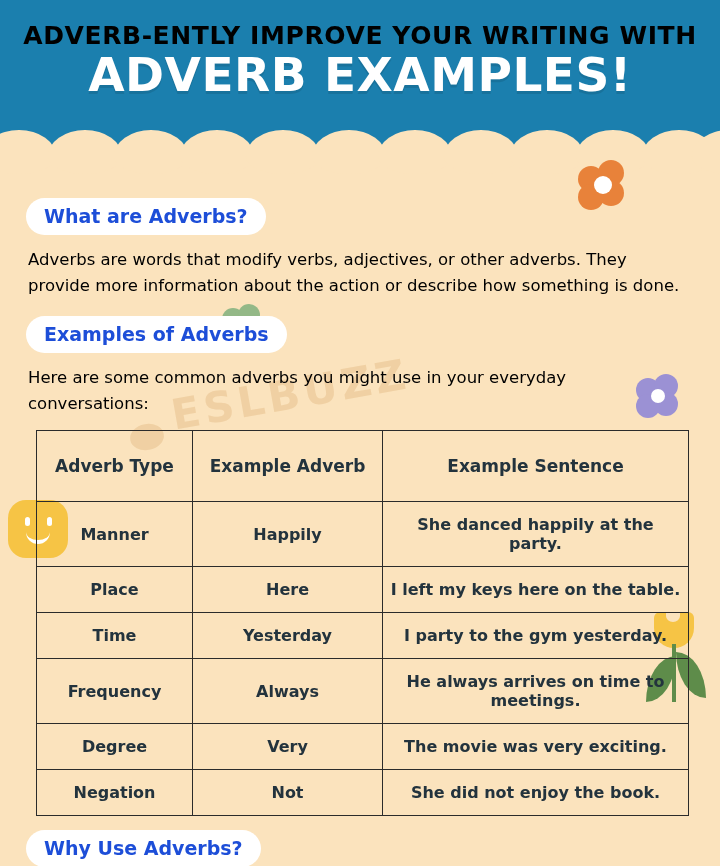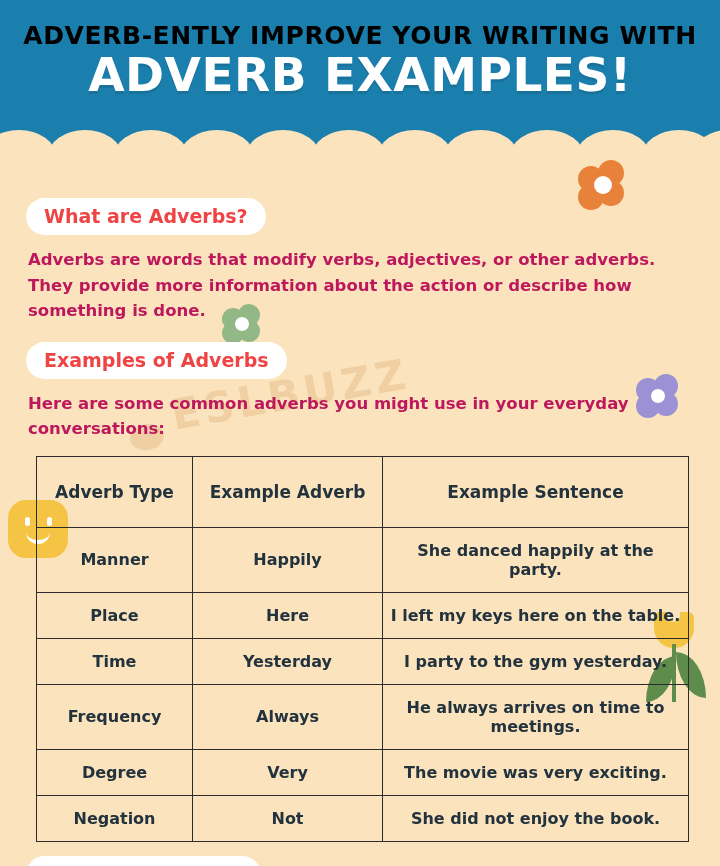--- a/index.html
+++ b/index.html
@@ -200,34 +200,34 @@
     padding: 0 26px;
     z-index: 5;
   }
   .pill {
     display: inline-block;
     background: #ffffff;
     border-radius: 20px;
     padding: 7px 18px 8px 18px;
     font-size: 19px;
     font-weight: bold;
-    color: #ef4444;
+    color: #1d4ed8;
     font-family: "DejaVu Sans", sans-serif;
     position: relative;
   }
   .pill-row {
     position: relative;
     margin: 0;
   }
   .para {
     font-size: 16.5px;
     line-height: 1.55;
-    color: #be185d;
-    font-family: "DejaVu Sans", sans-serif;
-    font-weight: bold;
+    color: #000000;
+    font-family: "DejaVu Sans", sans-serif;
+    font-weight: normal;
     margin: 12px 2px 0 2px;
   }
 
   
   .table-wrap {
     margin: 14px 10px 0 10px;
     position: relative;
   }
   table.adverbs {
     border-collapse: collapse;

